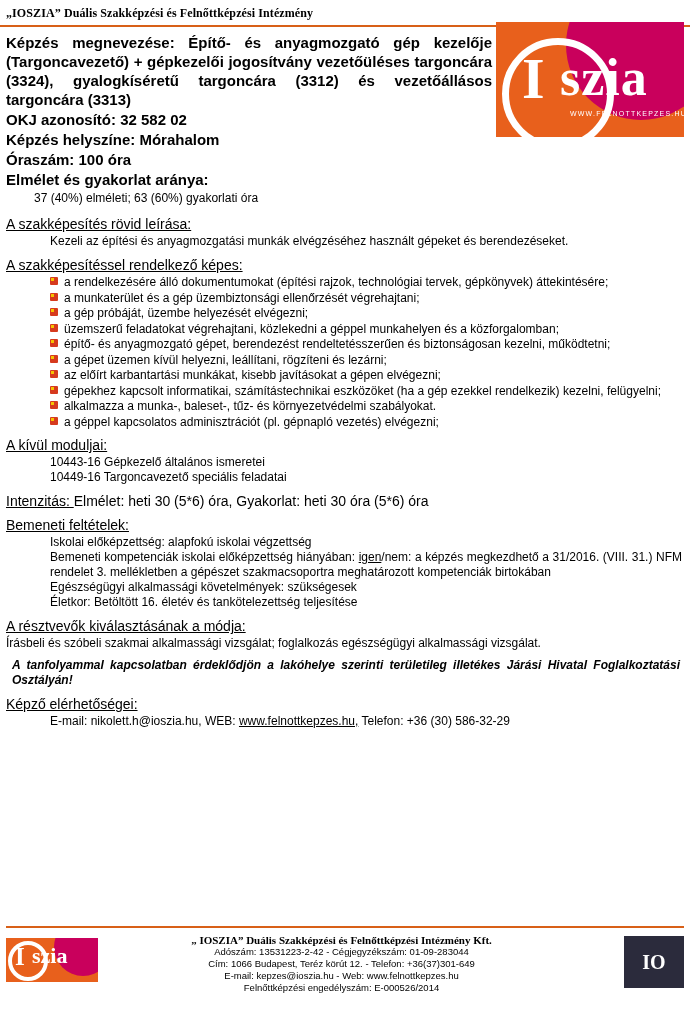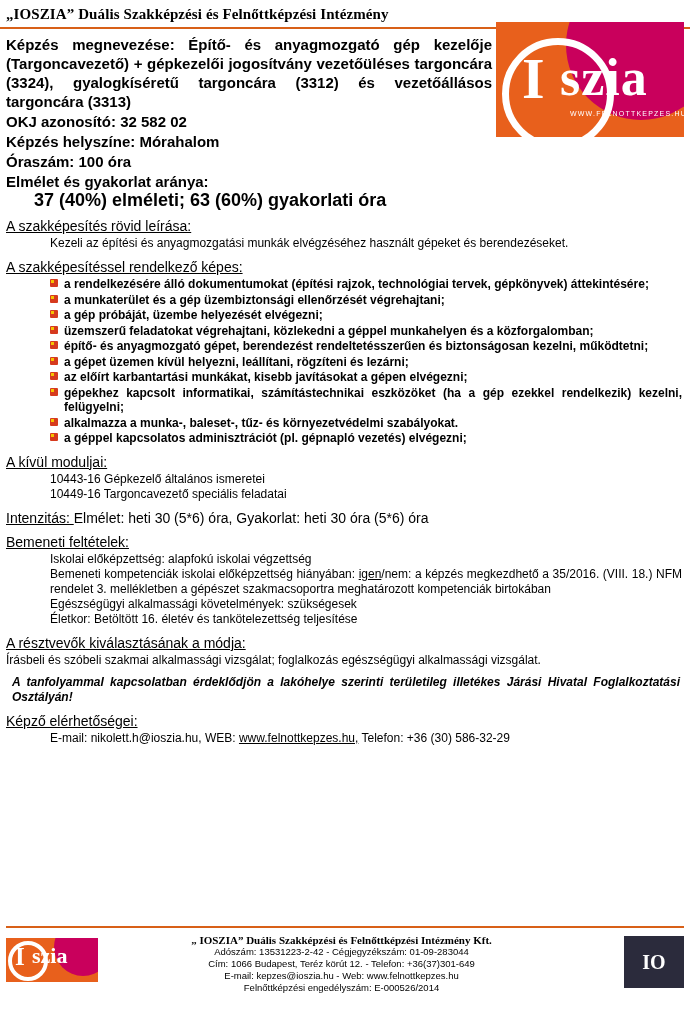--- a/index.html
+++ b/index.html
@@ -16,21 +16,21 @@
     overflow: hidden;
   }
   .page {
     width: 690px;
     height: 1024px;
     position: relative;
     box-sizing: border-box;
   }
   
   .hdr-title {
-    font-size: 15px;
+    font-size: 12px;
     font-weight: bold;
     font-family: "Liberation Serif", serif;
     padding: 6px 0 2px 6px;
     letter-spacing: 0.1px;
   }
   .hdr-rule {
     border-top: 2px solid #d86018;
     margin: 2px 0 0 0;
   }
   .logo-box {
@@ -97,23 +97,23 @@
     font-size: 15px;
     font-weight: bold;
     line-height: 19px;
   }
   .topblock .justified {
     text-align: justify;
     text-align-last: left;
   }
   .topline { margin-top: 1px; }
   .ratio-detail {
-    font-weight: bold;
+    font-weight: normal;
     padding-left: 28px;
-    font-size: 18px;
+    font-size: 12px;
   }
   
   .sec {
     padding: 0 8px 0 6px;
     font-size: 12px;
     line-height: 15px;
   }
   .sec-head {
     text-decoration: underline;
     margin-top: 9px;
@@ -131,21 +131,20 @@
     list-style: none;
     margin: 0;
     padding: 0 0 0 44px;
   }
   ul.bullets li {
     position: relative;
     padding-left: 14px;
     margin-bottom: 1px;
     text-align: justify;
     line-height: 14.5px;
-    font-weight: bold;
   }
   ul.bullets li .bul {
     position: absolute;
     left: 0;
     top: 2px;
     width: 8px;
     height: 8px;
     background: #d63a1e;
     border-radius: 1px;
     display: inline-block;
@@ -302,21 +301,21 @@
     <div class="indent2">10443-16 Gépkezelő általános ismeretei</div>
     <div class="indent2">10449-16 Targoncavezető speciális feladatai</div>
 
     <div class="sec-head">
       <span class="inline-u">Intenzitás:</span><span style="text-decoration:none">&nbsp;</span><span style="display:inline-block;text-decoration:none">Elmélet: heti 30 (5*6) óra, Gyakorlat: heti 30 óra (5*6) óra</span>
     </div>
 
     <div class="sec-head">Bemeneti feltételek:</div>
     <div class="indent2">Iskolai előképzettség: alapfokú iskolai végzettség</div>
     <div class="indent">
-      <span>Bemeneti kompetenciák iskolai előképzettség hiányában: </span><span class="inline-u">igen</span><span>/nem: a képzés megkezdhető a 35/2016. (VIII. 18.) NFM rendelet 3. mellékletben a gépészet szakmacsoportra meghatározott kompetenciák birtokában</span>
+      <span>Bemeneti kompetenciák iskolai előképzettség hiányában: </span><span class="inline-u">igen</span><span>/nem: a képzés megkezdhető a 31/2016. (VIII. 31.) NFM rendelet 3. mellékletben a gépészet szakmacsoportra meghatározott kompetenciák birtokában</span>
     </div>
     <div class="indent2">Egészségügyi alkalmassági követelmények: szükségesek</div>
     <div class="indent2">Életkor: Betöltött 16. életév és tankötelezettség teljesítése</div>
 
     <div class="sec-head">A résztvevők kiválasztásának a módja:</div>
     <div style="text-align:justify">Írásbeli és szóbeli szakmai alkalmassági vizsgálat; foglalkozás egészségügyi alkalmassági vizsgálat.</div>
 
     <div class="bold-italic">A tanfolyammal kapcsolatban érdeklődjön a lakóhelye szerinti területileg illetékes Járási Hivatal Foglalkoztatási Osztályán!</div>
 
     <div class="sec-head">Képző elérhetőségei:</div>

